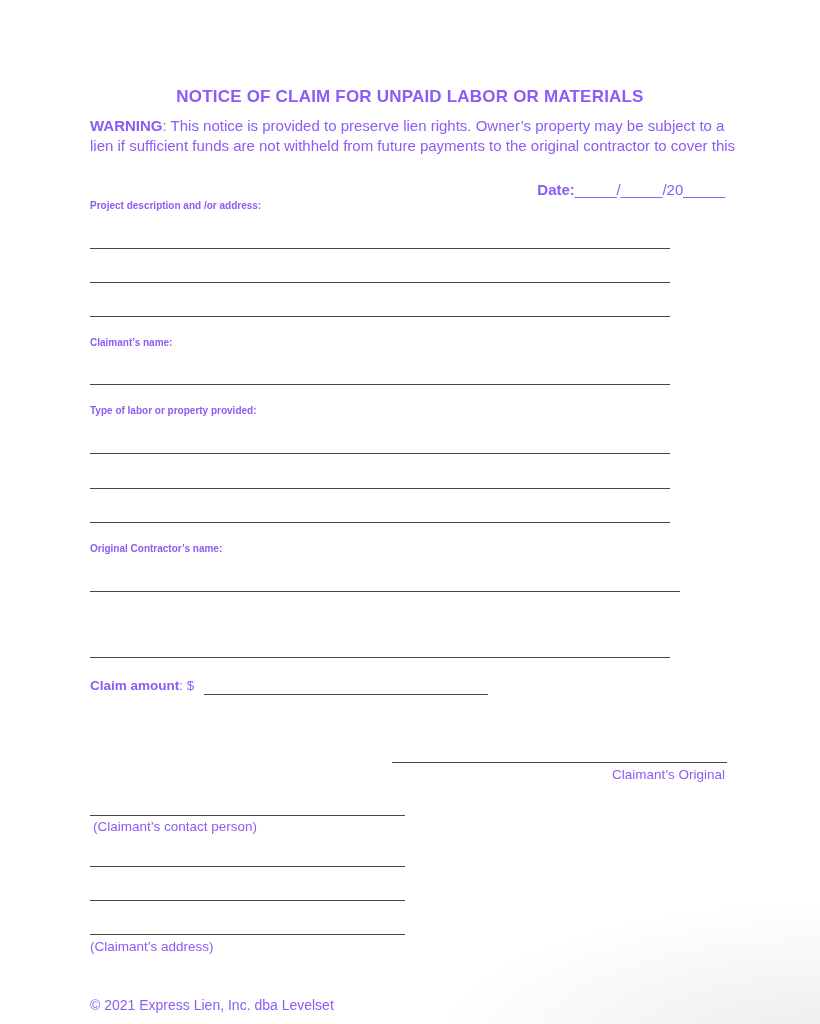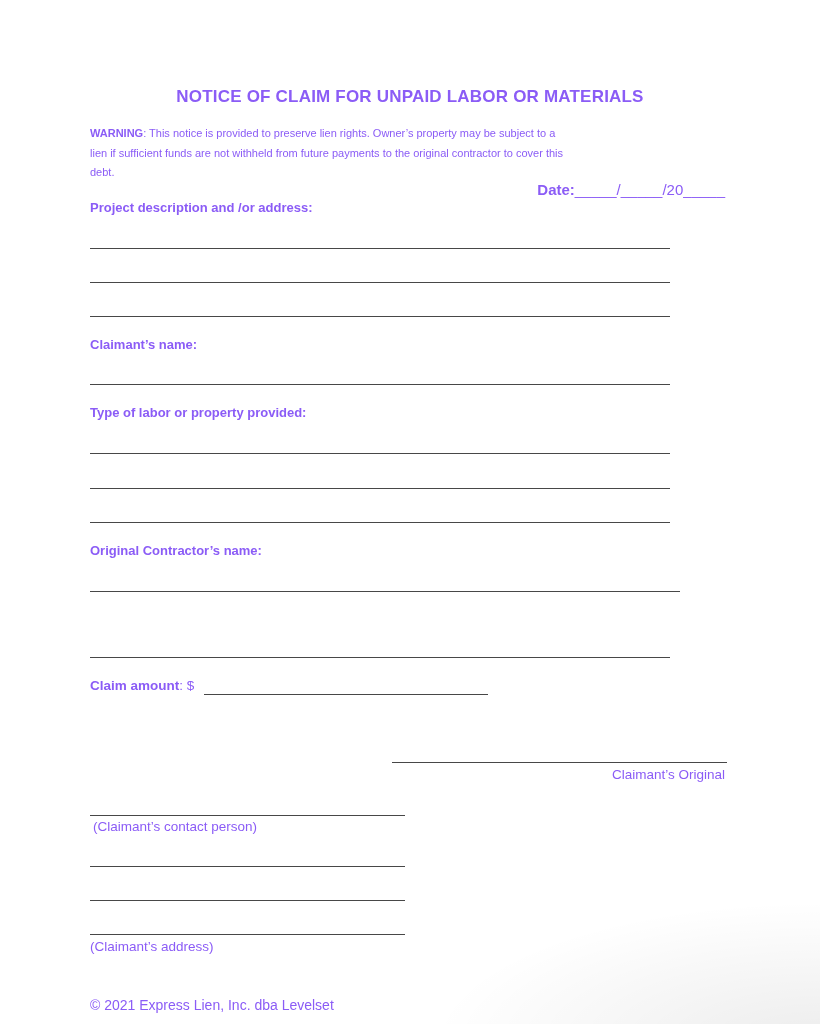--- a/index.html
+++ b/index.html
@@ -23,37 +23,37 @@
     width: 100%;
     text-align: center;
     font-size: 17px;
     font-weight: 700;
     letter-spacing: 0.2px;
     margin: 0;
   }
   .warning {
     position: absolute;
     left: 90px;
-    top: 124px;
-    font-size: 11px;
+    top: 116px;
+    font-size: 15px;
     line-height: 19.5px;
   }
   .wline { white-space: nowrap; }
   .date-row {
     position: absolute;
     top: 181px;
     right: 95px;
     font-size: 15px;
     white-space: nowrap;
   }
   .date-row strong { font-weight: 700; }
   .flabel {
     position: absolute;
     left: 90px;
-    font-size: 13px;
+    font-size: 10px;
     font-weight: 700;
     white-space: nowrap;
   }
   .plain {
     position: absolute;
     font-size: 13.5px;
     font-weight: 400;
     white-space: nowrap;
   }
   .fline {
@@ -97,21 +97,20 @@
 </head>
 <body>
 
 <div class="page">
 
   <h1 class="title">NOTICE OF CLAIM FOR UNPAID LABOR OR MATERIALS</h1>
 
   <div class="warning">
     <div class="wline"><strong>WARNING</strong><span>: This notice is provided to preserve lien rights. Owner’s property may be subject to a</span></div>
     <div class="wline">lien if sufficient funds are not withheld from future payments to the original contractor to cover this</div>
-    <div class="wline">debt.</div>
   </div>
 
   <div class="date-row">
     <strong>Date:</strong><span>_____/_____/20_____</span>
   </div>
 
   <div class="flabel" style="top:200px">Project description and /or address:</div>
   <div class="fline" style="top:248px"></div>
   <div class="fline" style="top:282px"></div>
   <div class="fline" style="top:316px"></div>

